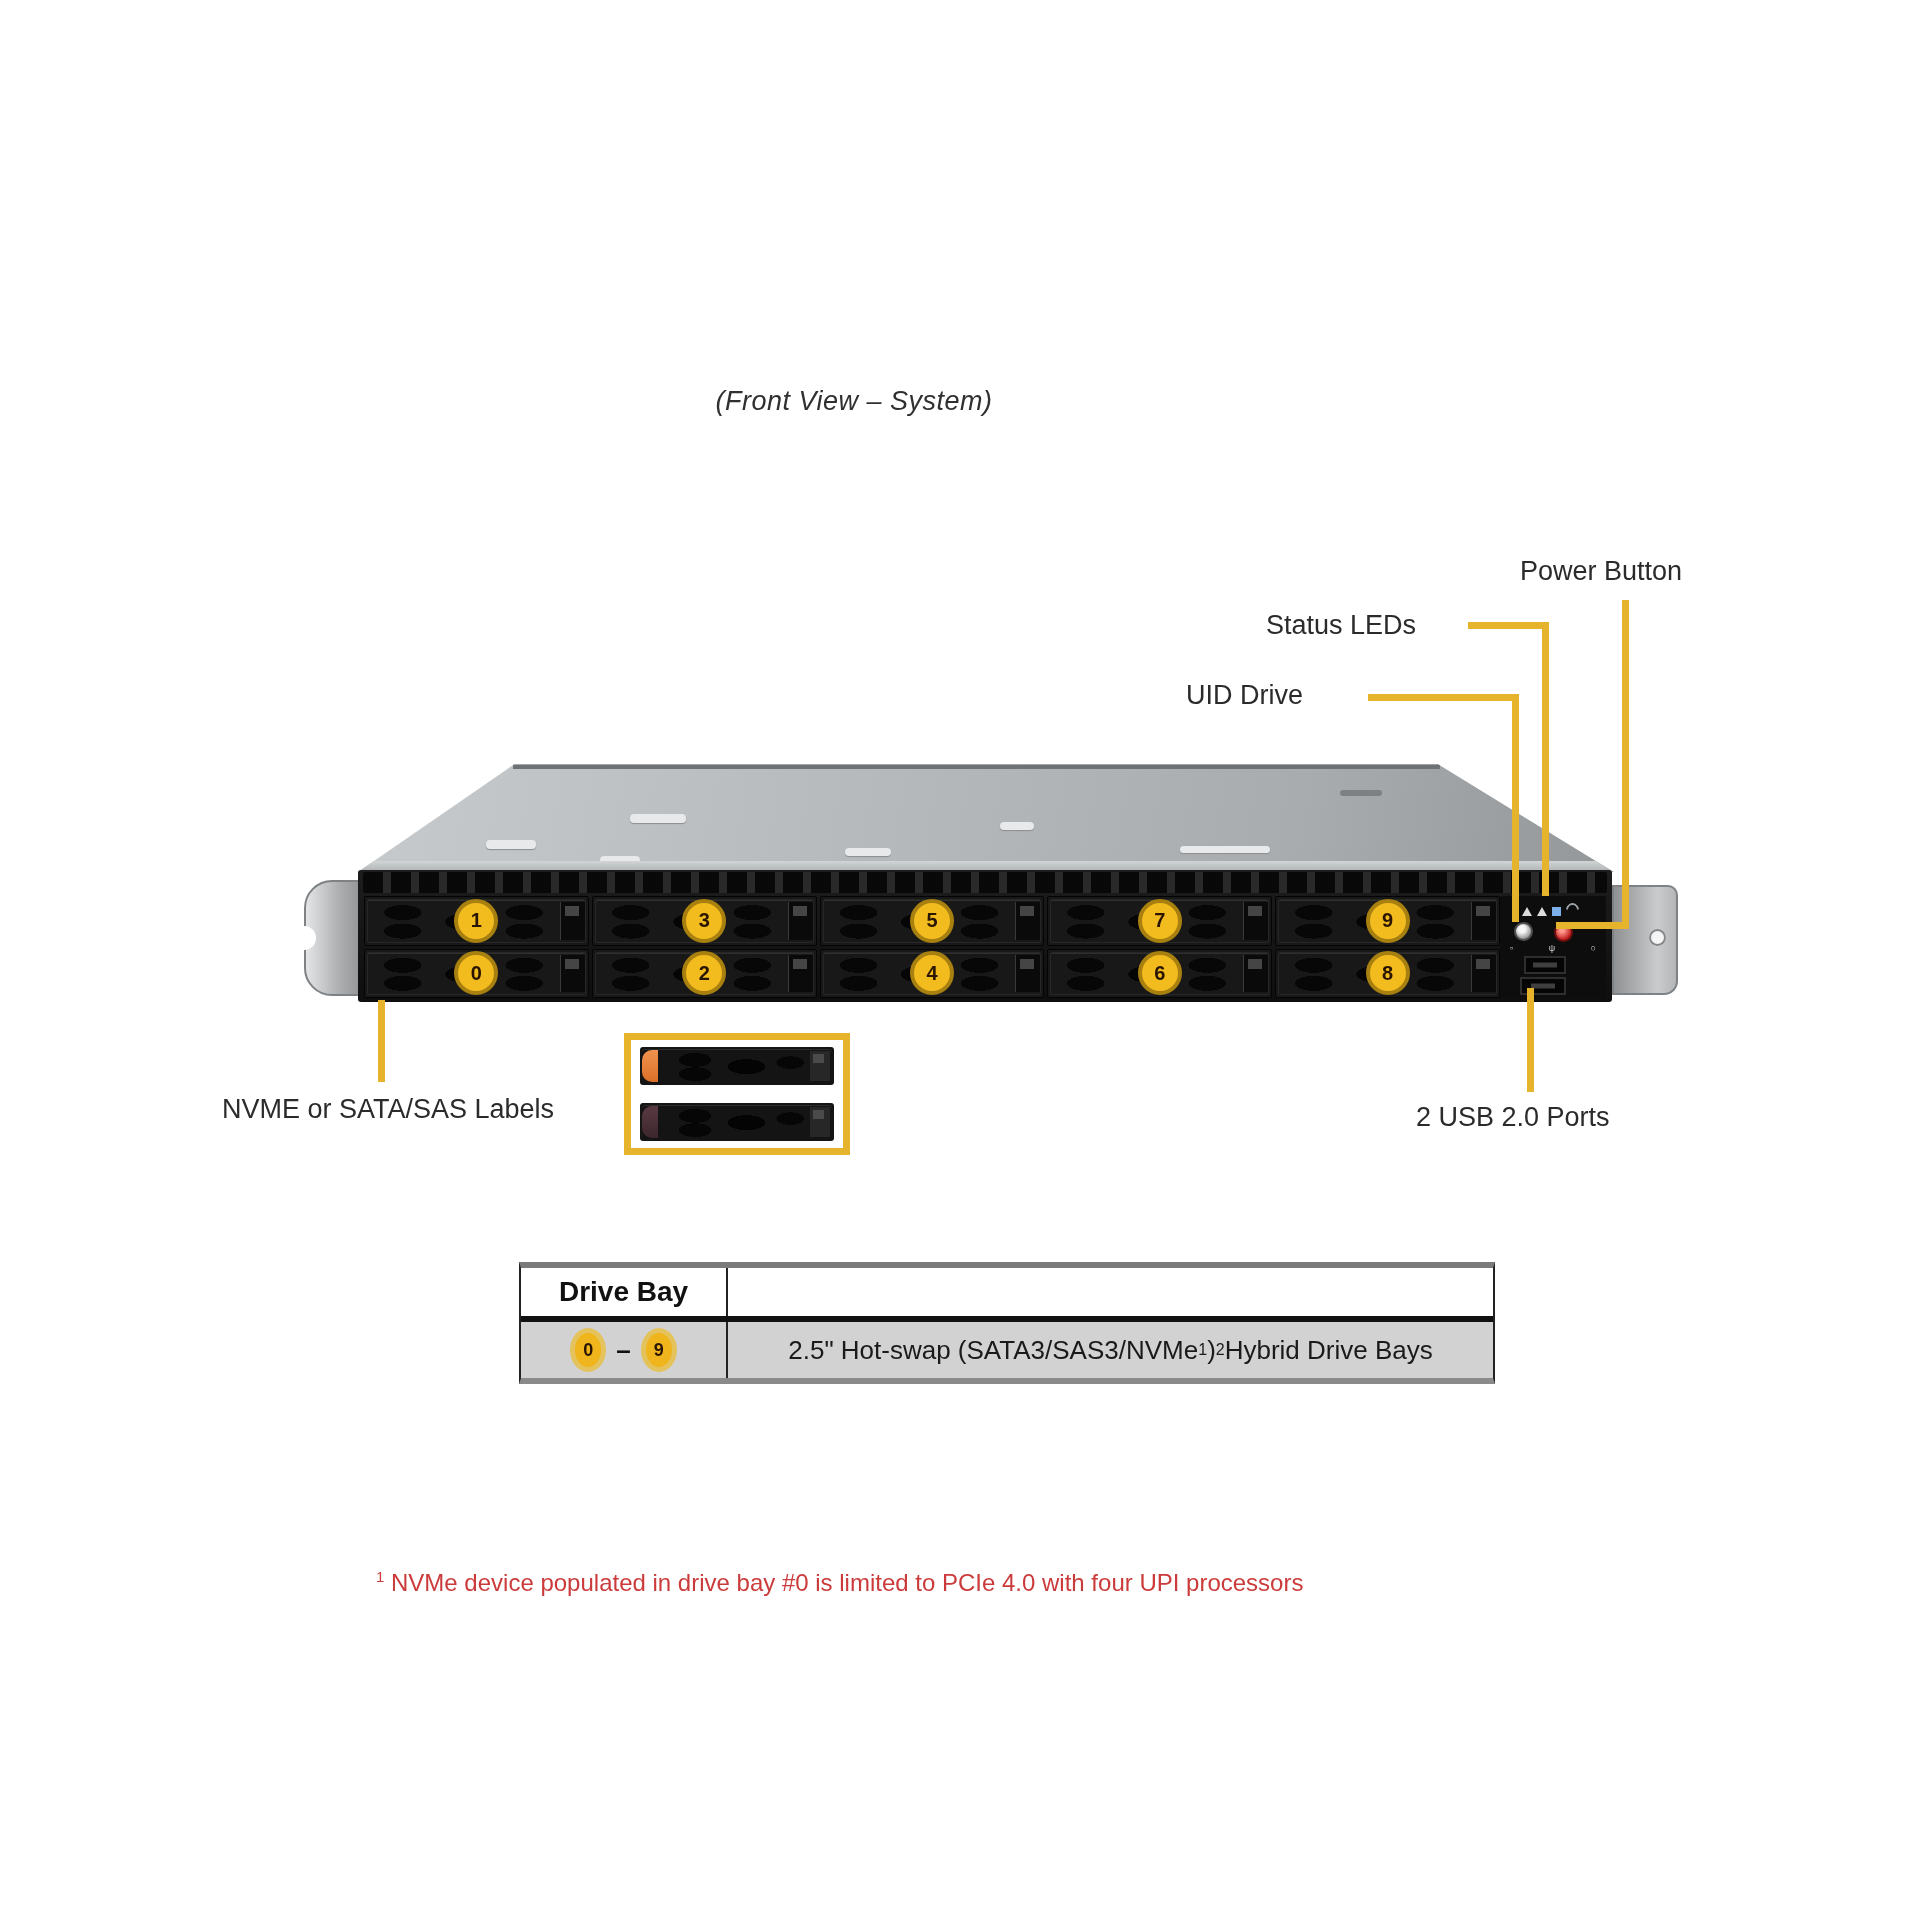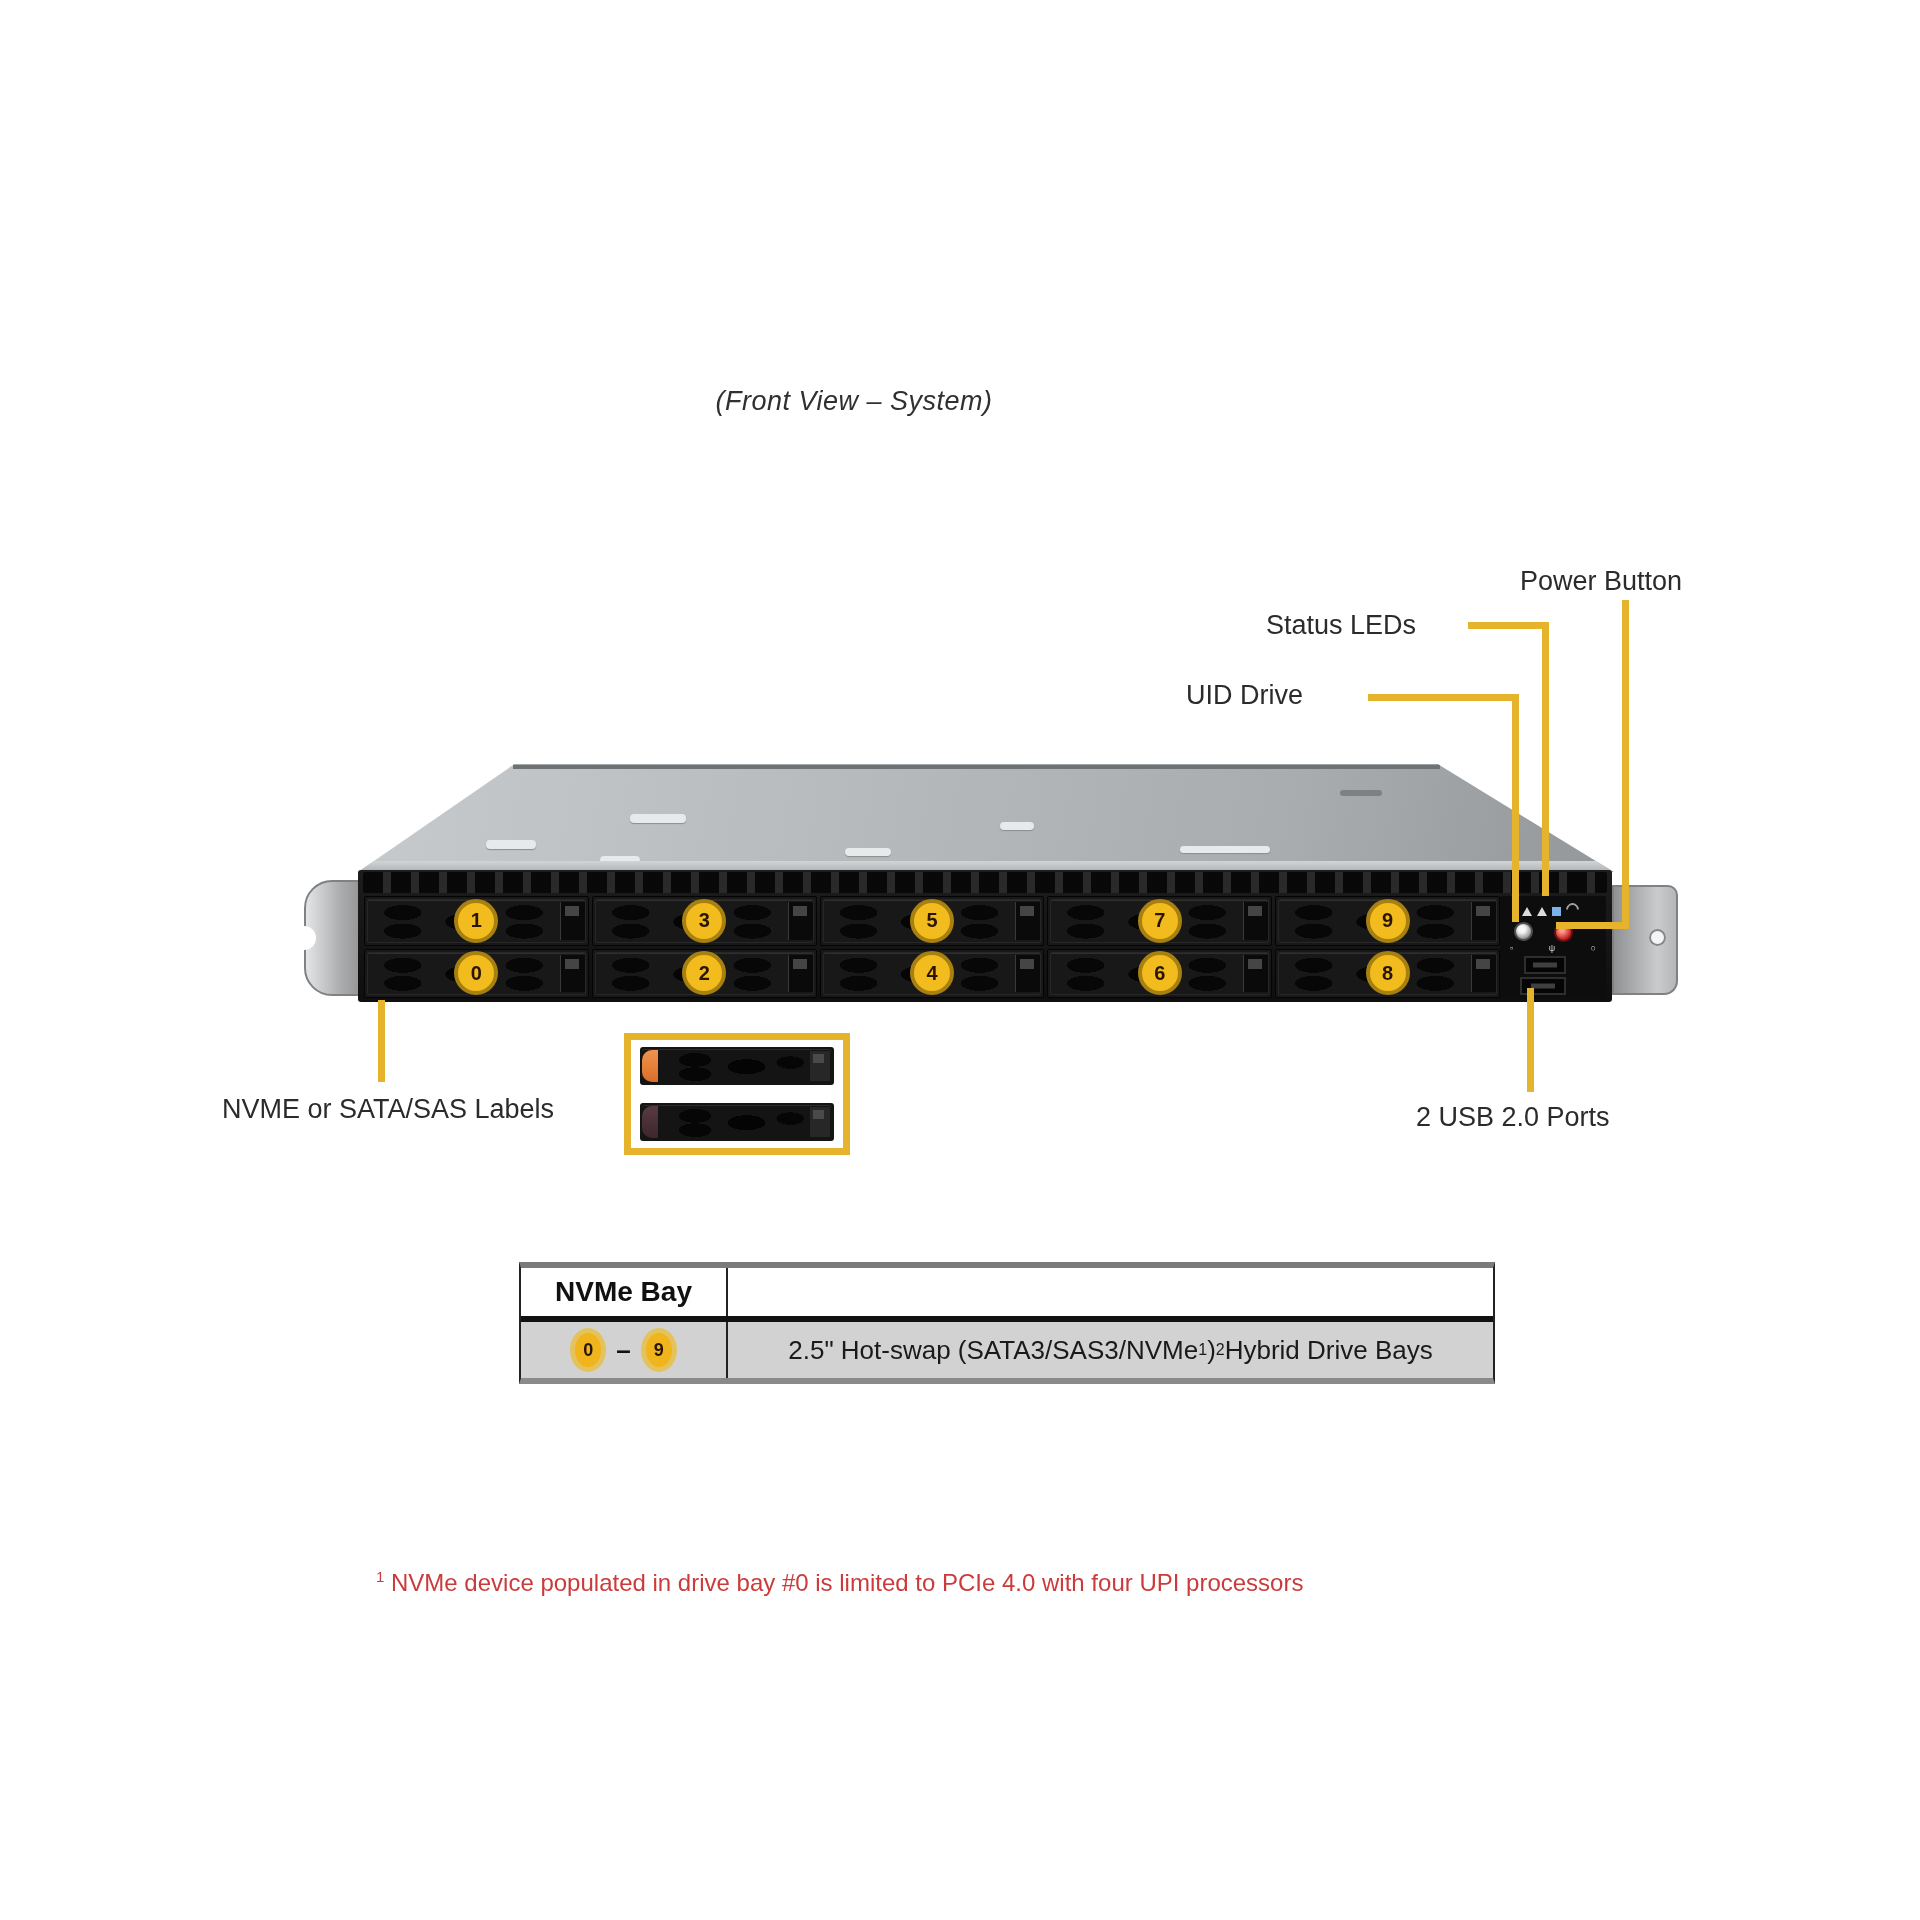--- a/index.html
+++ b/index.html
@@ -6,21 +6,21 @@
   .canvas{
     position:relative;width:1920px;height:1920px;background:#ffffff;overflow:hidden;
     font-family:"Liberation Sans", sans-serif;color:#2b2b2b;
   }
   
   .fig-title{
     position:absolute;left:0;top:386px;width:1708px;text-align:center;
     font-size:27px;font-style:italic;color:#303030;letter-spacing:.5px;
   }
   .callout-label{position:absolute;font-size:27px;color:#2b2b2b;white-space:nowrap;}
-  .lbl-power{left:1520px;top:556px;margin-top:10px;}
+  .lbl-power{left:1520px;top:556px;}
   .lbl-status{left:1266px;top:610px;}
   .lbl-uid{left:1186px;top:680px;}
   .lbl-nvme{left:222px;top:1094px;}
   .lbl-usb{left:1416px;top:1102px;text-align:center;}
   
   .cline{position:absolute;background:#E6B32C;z-index:6;}
   .l-power-v{left:1622px;top:600px;width:7px;height:329px;}
   .l-power-h{left:1556px;top:922px;width:73px;height:7px;}
   .l-status-h{left:1468px;top:622px;width:81px;height:7px;}
   .l-status-v{left:1542px;top:622px;width:7px;height:274px;}
@@ -258,21 +258,21 @@
     </div>
     <div class="inset-tray">
       <div class="inset-holes"></div>
       <div class="inset-cap cap-maroon"></div>
       <div class="inset-latch"></div>
     </div>
   </div>
 
   <div class="spec-table">
     <div class="t-row t-head">
-      <div class="t-cell bordered">NVMe Bay</div>
+      <div class="t-cell bordered">Drive Bay</div>
     </div>
     <div class="t-row t-data">
       <div class="t-cell bordered">
         <span class="range-badge">0</span>
         <span class="range-dash">–</span>
         <span class="range-badge">9</span>
       </div>
       <div class="t-cell t-desc">
         <span>2.5" Hot-swap (SATA3/SAS3/NVMe</span>
           <sup>1</sup>

